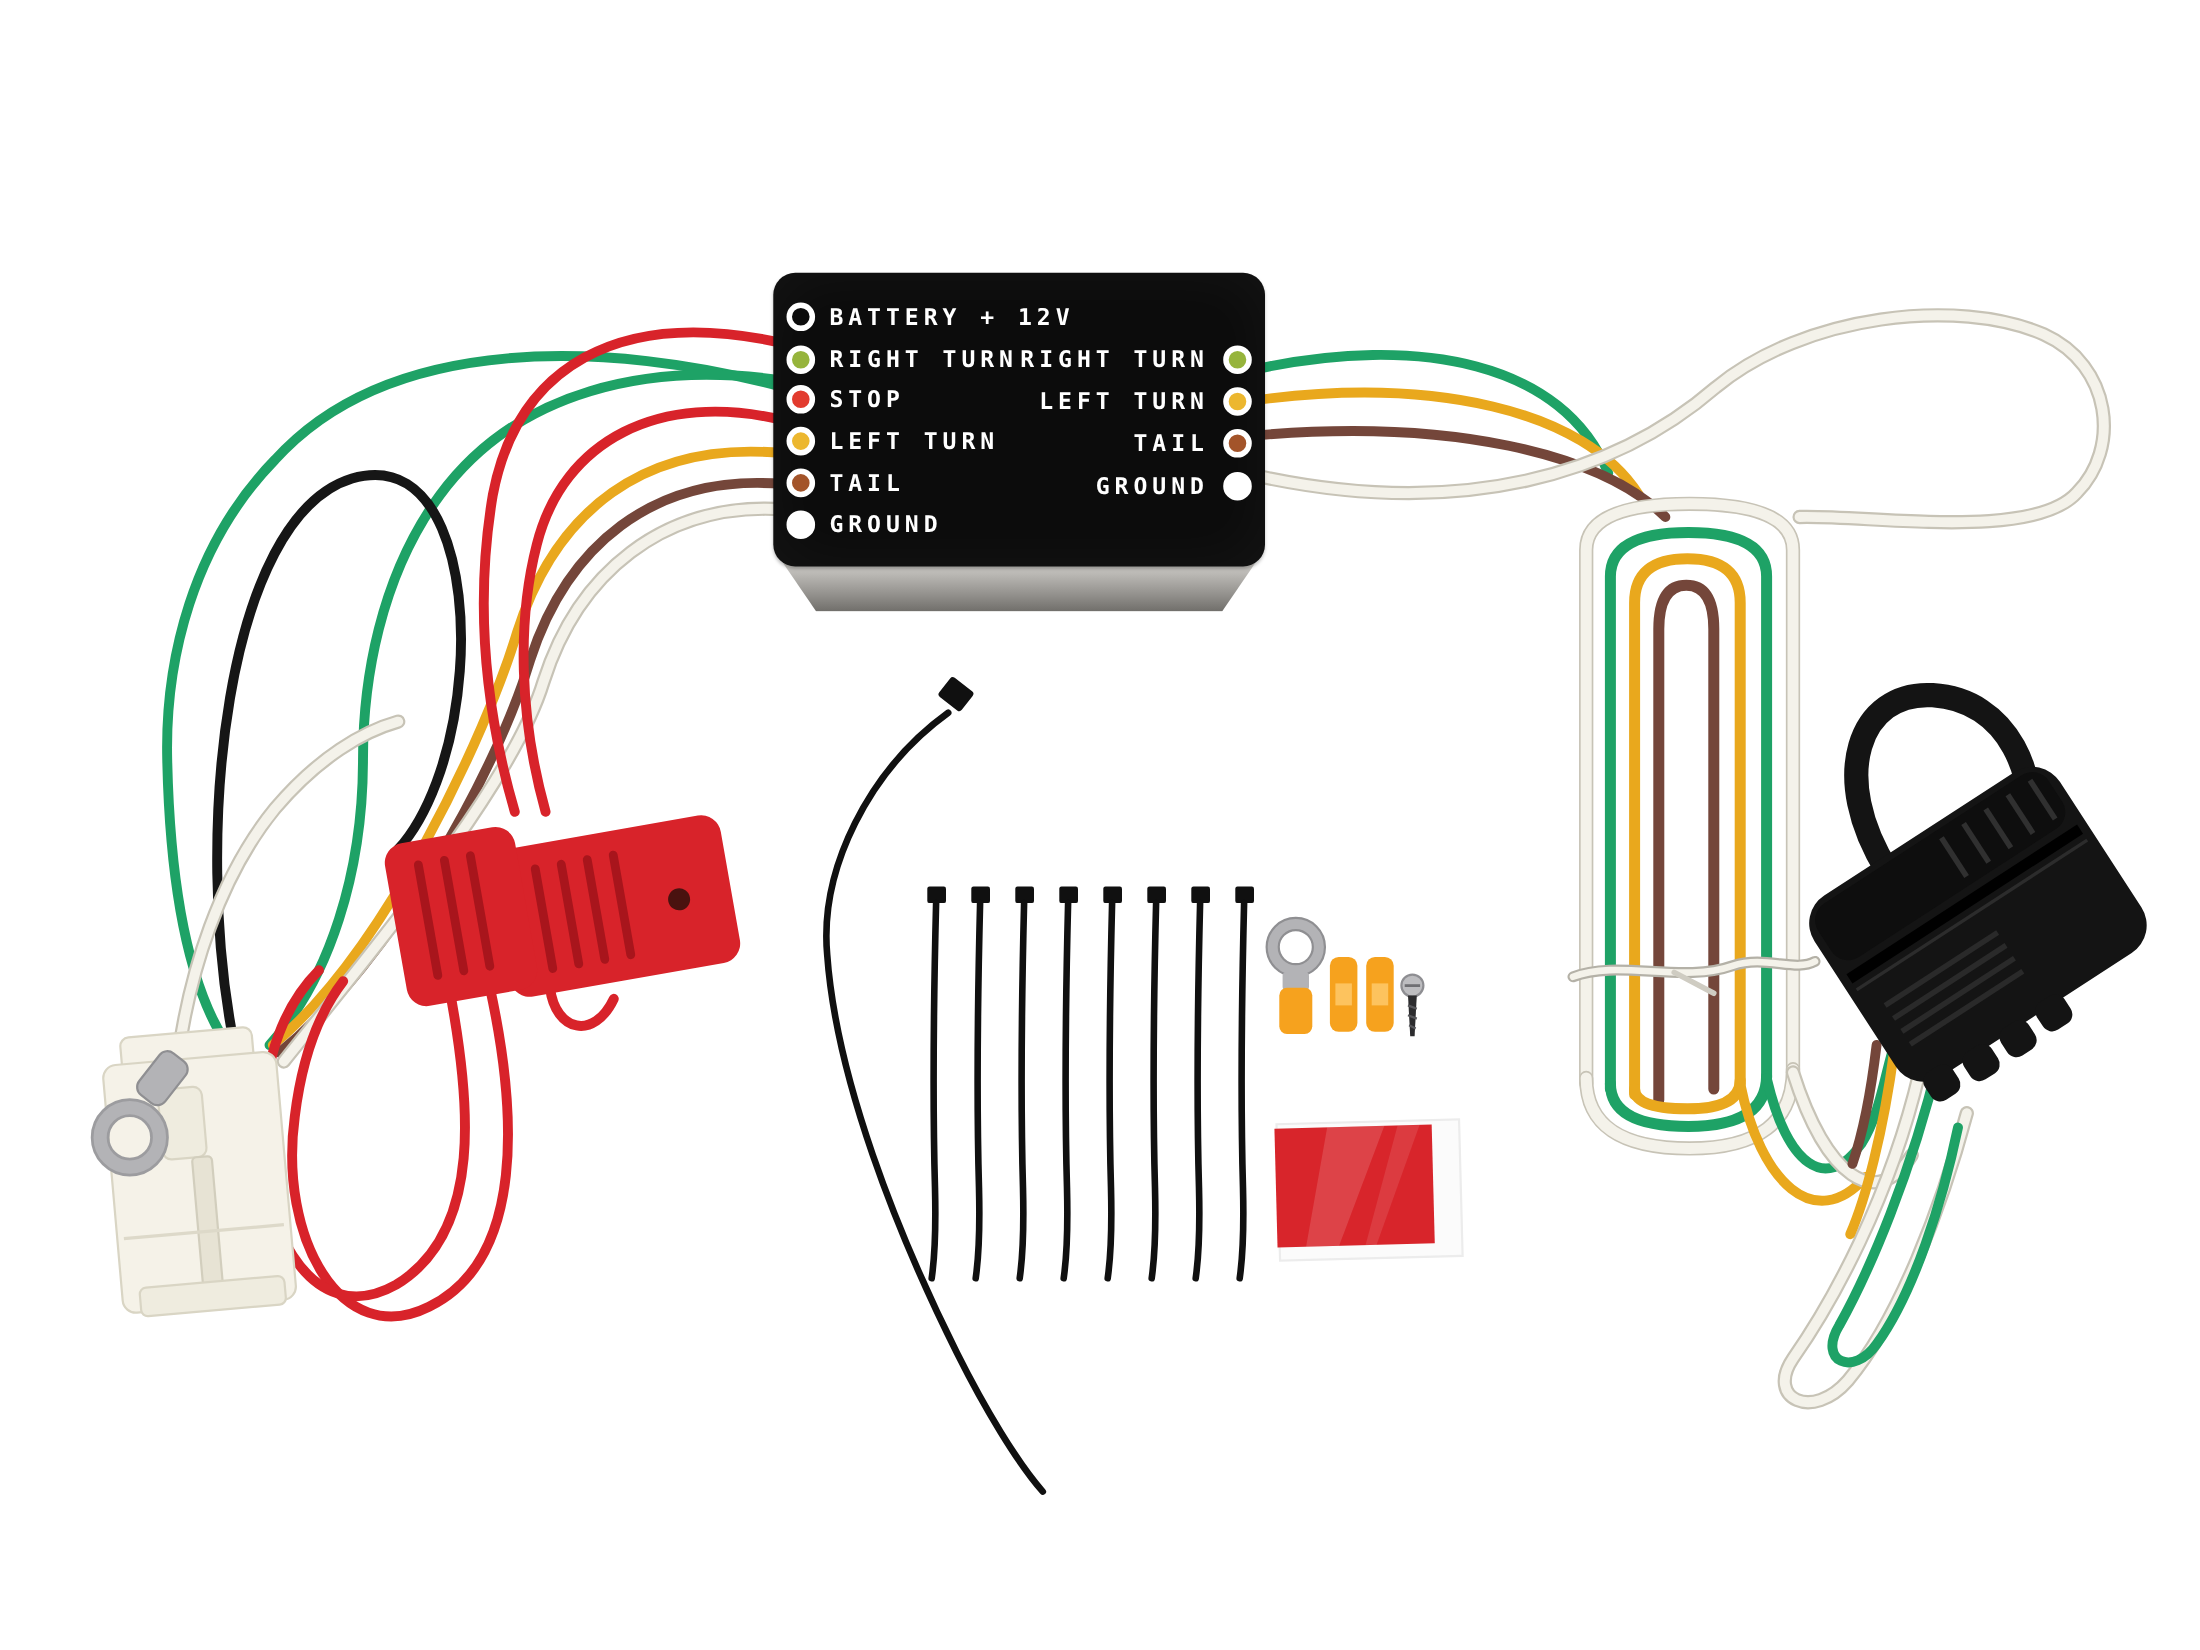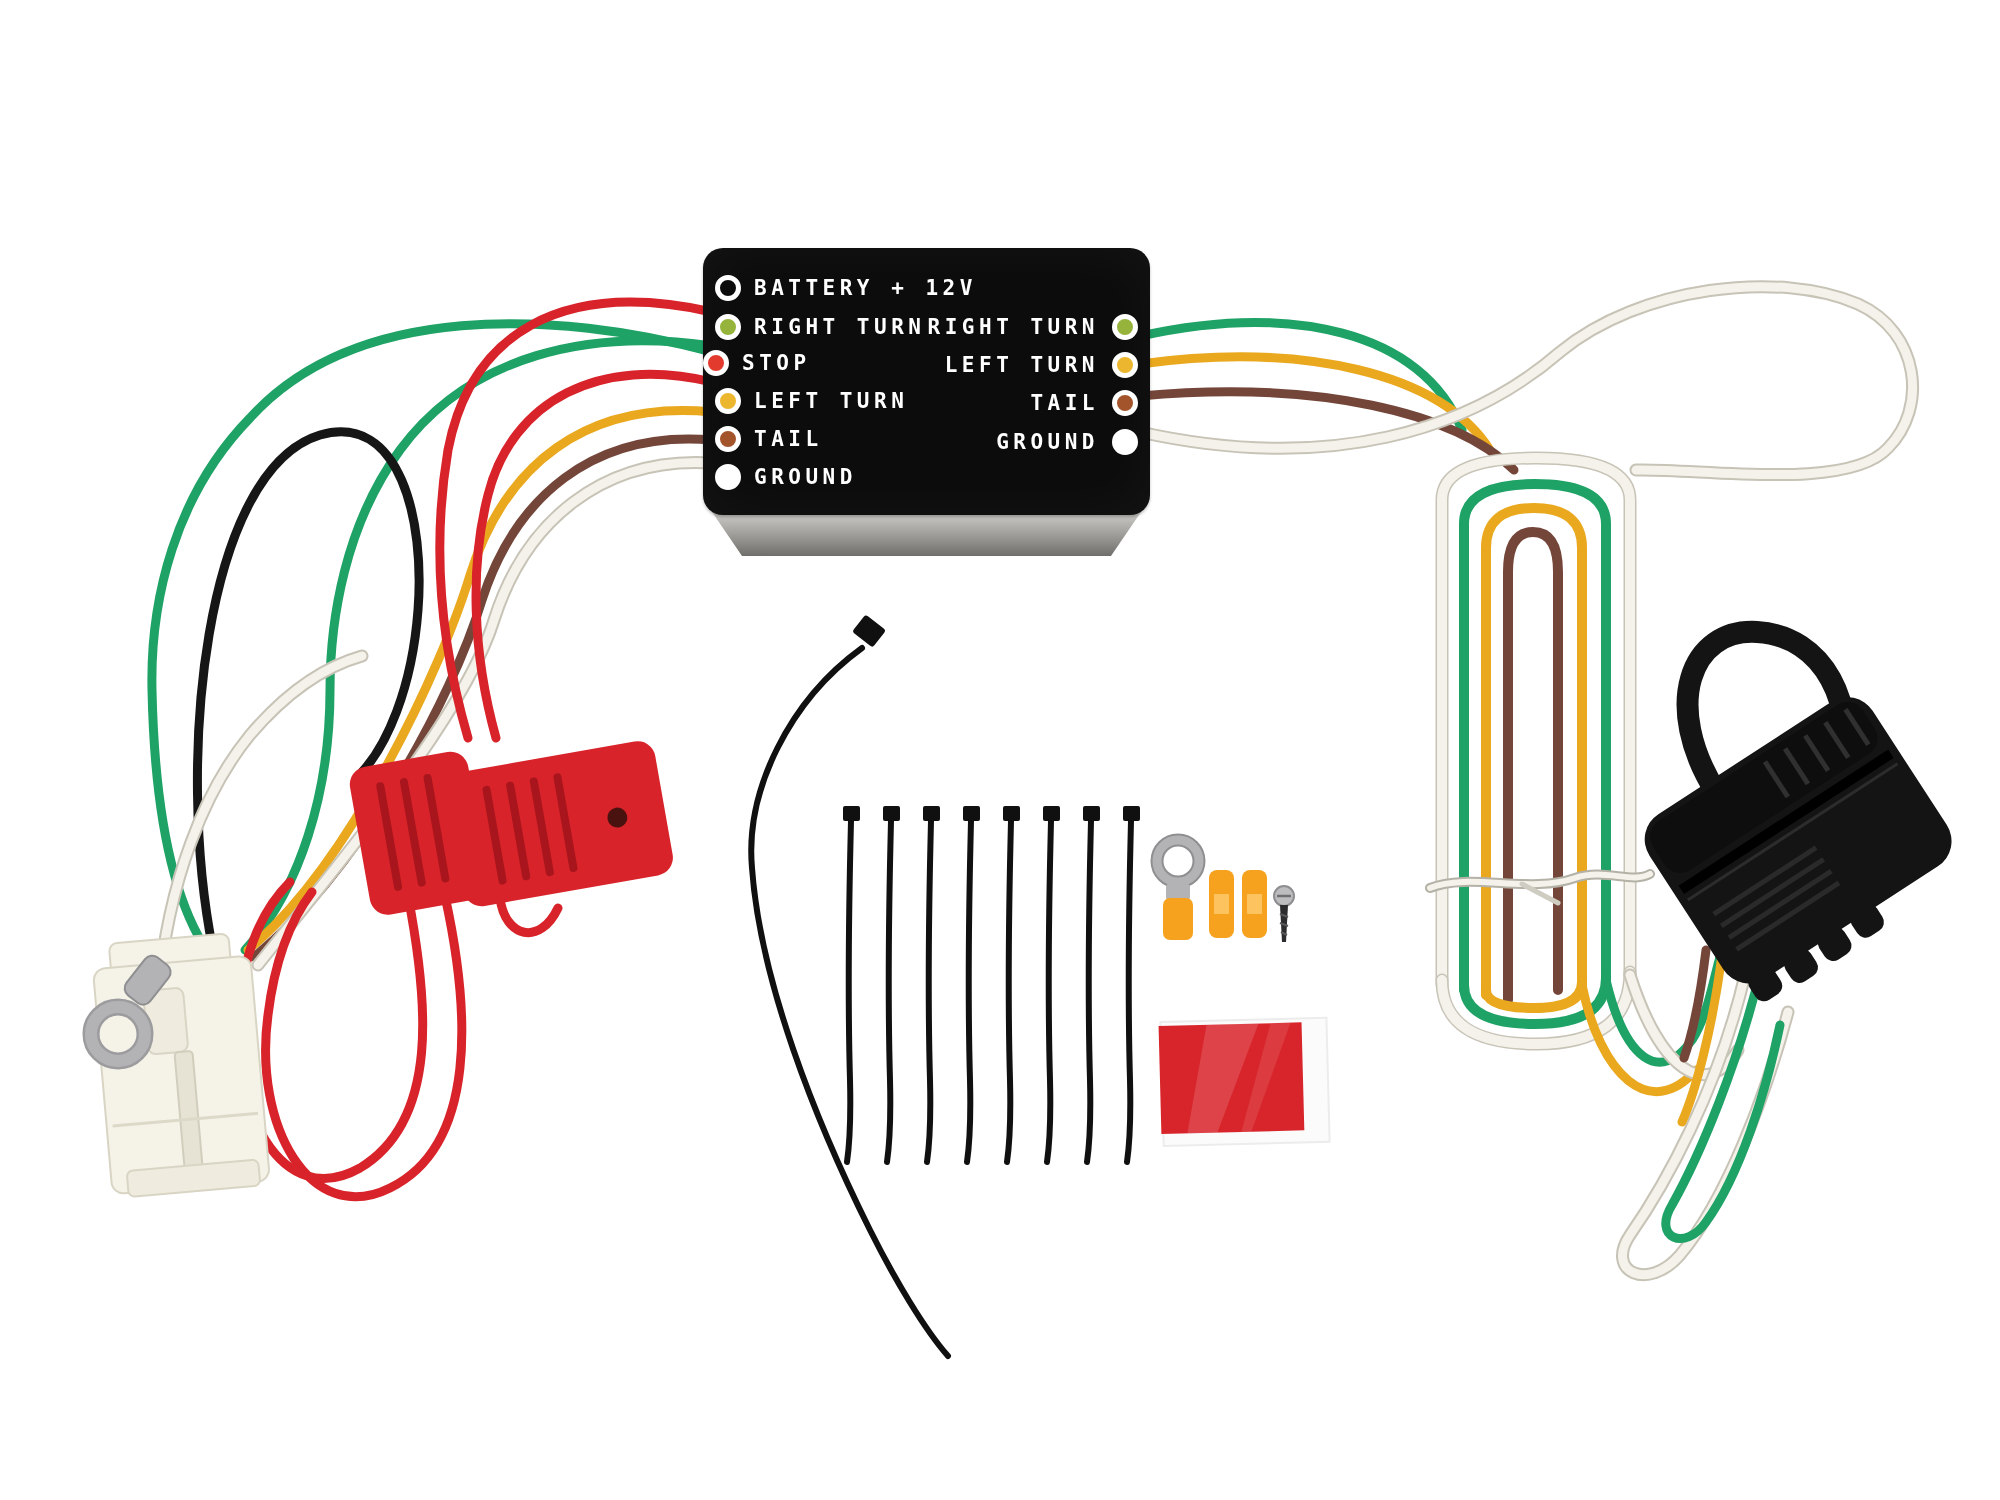--- a/index.html
+++ b/index.html
@@ -225,21 +225,21 @@
   <div class="converter" style="background: rgb(12, 12, 12);">
 
     <div class="ind-row" style="left:12px;top:26px">
       <span class="dot" style="background: rgb(12, 12, 12);"></span>
       <span class="ind-label">BATTERY + 12V</span>
     </div>
     <div class="ind-row" style="left:12px;top:65px">
       <span class="dot" style="background: rgb(150, 180, 60);"></span>
       <span class="ind-label">RIGHT TURN</span>
     </div>
-    <div class="ind-row" style="left:0;top:101px">
+    <div class="ind-row" style="left:12px;top:101px">
       <span class="dot" style="background: rgb(226, 59, 46);"></span>
       <span class="ind-label">STOP</span>
     </div>
     <div class="ind-row" style="left:12px;top:139px">
       <span class="dot" style="background: rgb(236, 183, 47);"></span>
       <span class="ind-label">LEFT TURN</span>
     </div>
     <div class="ind-row" style="left:12px;top:177px">
       <span class="dot" style="background: rgb(163, 84, 42);"></span>
       <span class="ind-label">TAIL</span>

